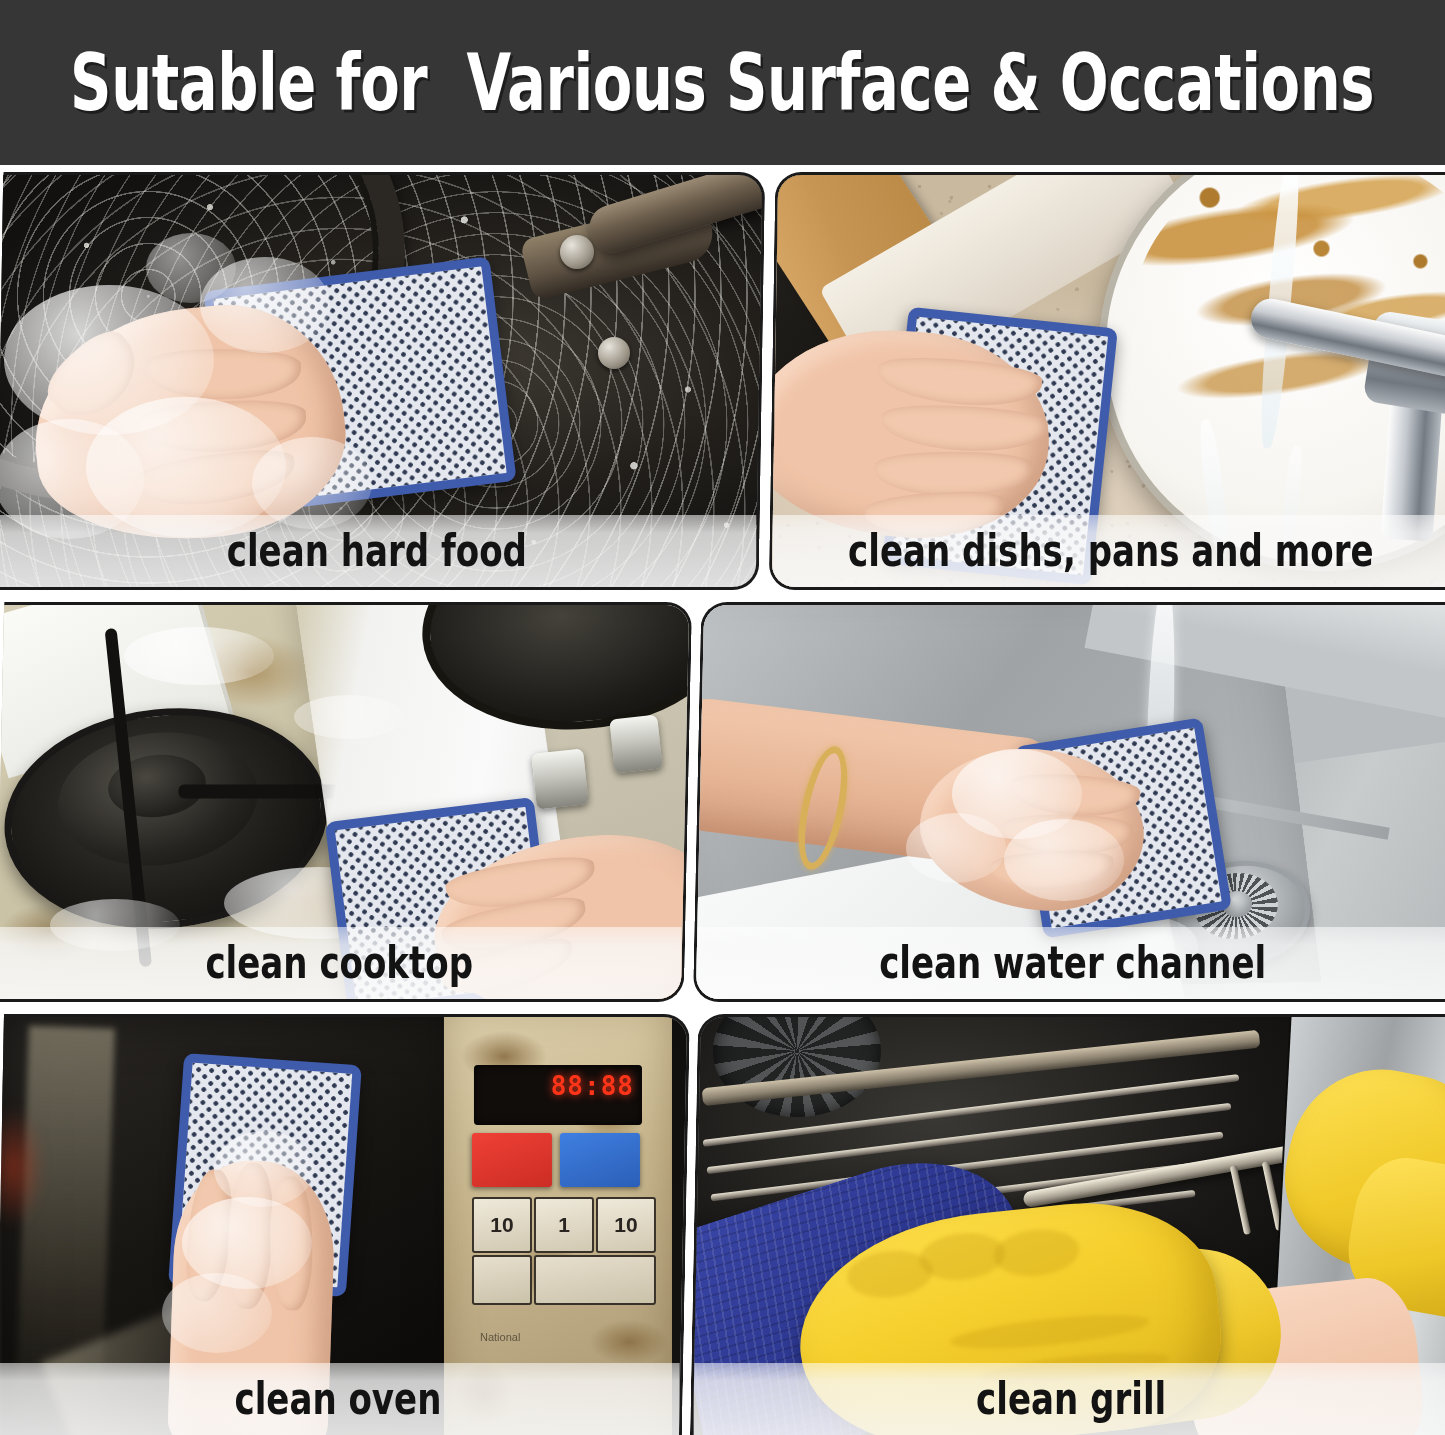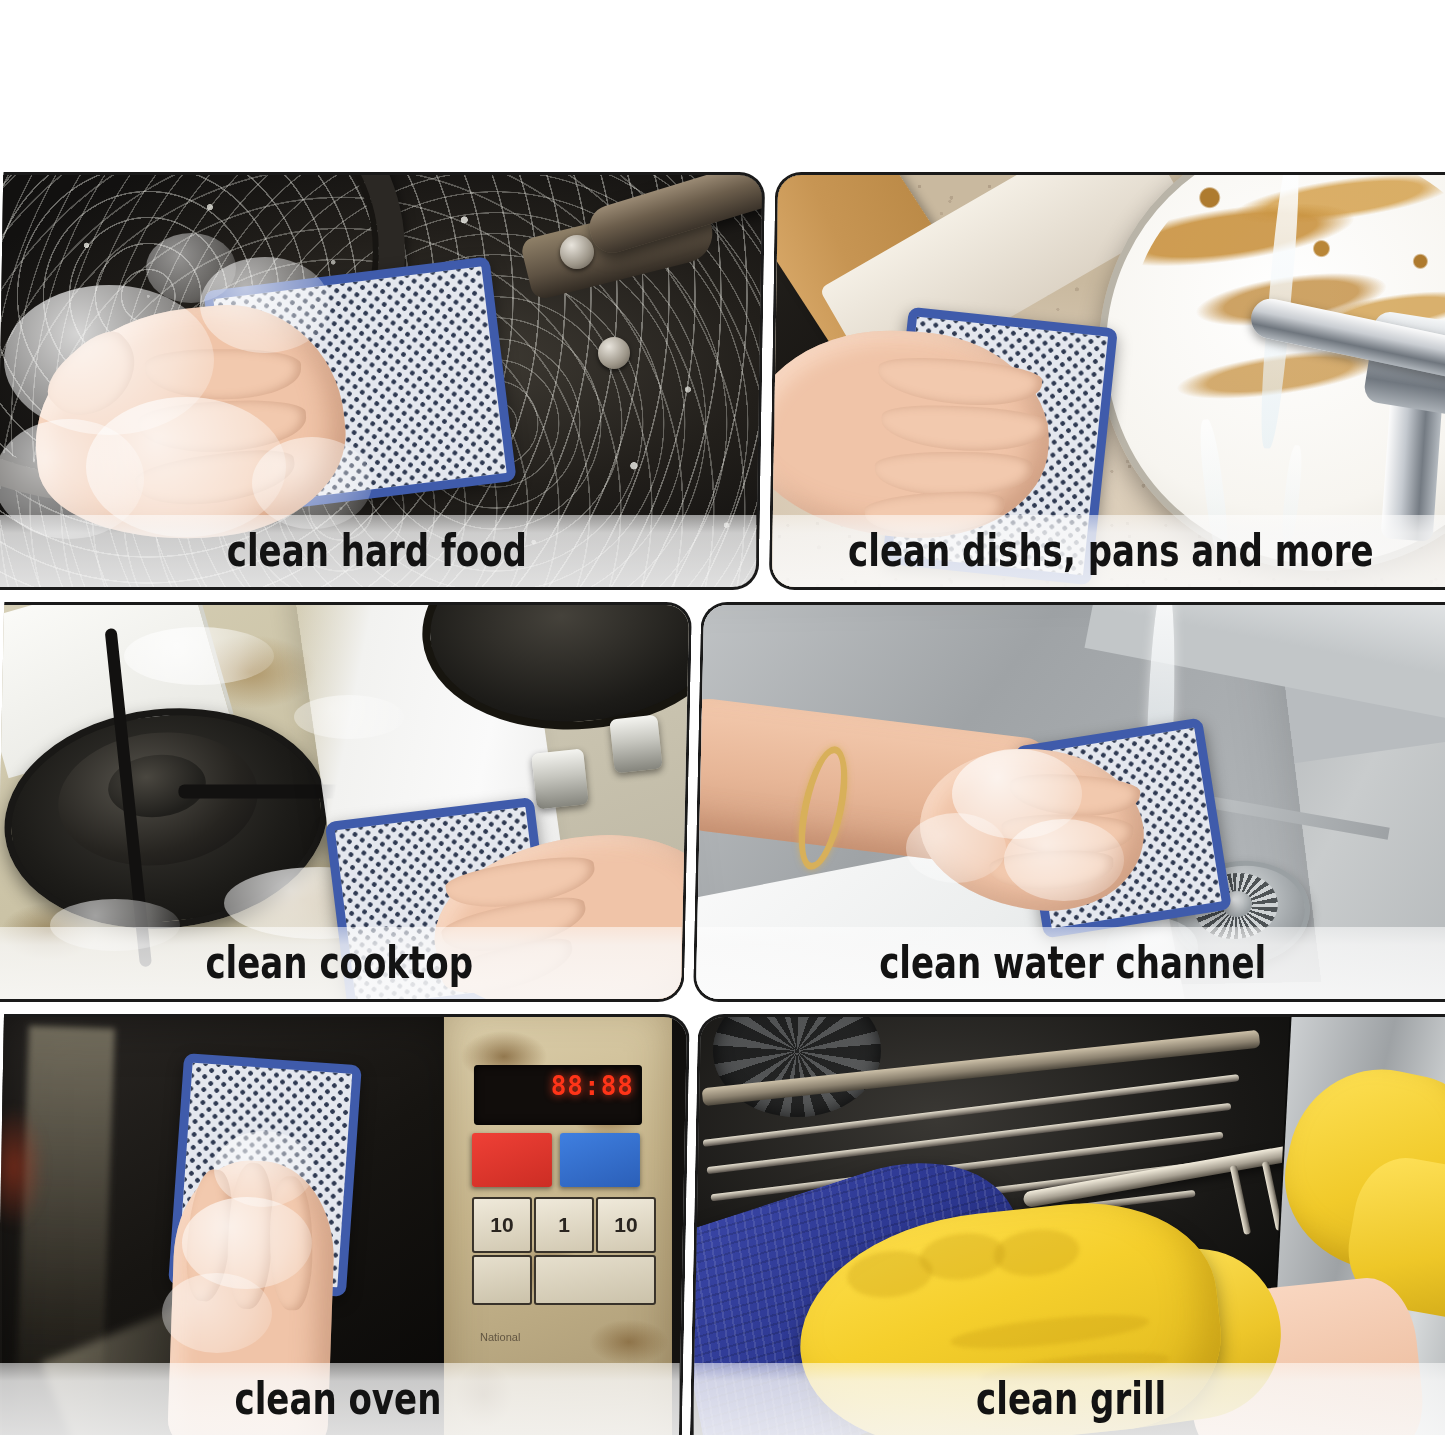--- a/index.html
+++ b/index.html
@@ -648,20 +648,23 @@
     background: rgba(190,148,16,0.28);
     border-radius: 50%;
     filter: blur(2px);
   }
 </style>
 </head>
 <body>
 
 <div class="infographic">
 
+  <div class="header-bar">
+    <div class="header-title">Sutable for  Various Surface &amp; Occations</div>
+  </div>
 
   <div class="panels">
 
     <div class="panel p1">
       <div class="scene">
         <div class="layer p1-bg"></div>
         <div class="layer p1-grease"></div>
         <div class="layer p1-speck"></div>
         <div class="layer p1-panrim"></div>
         <div class="layer p1-handle2"></div>

